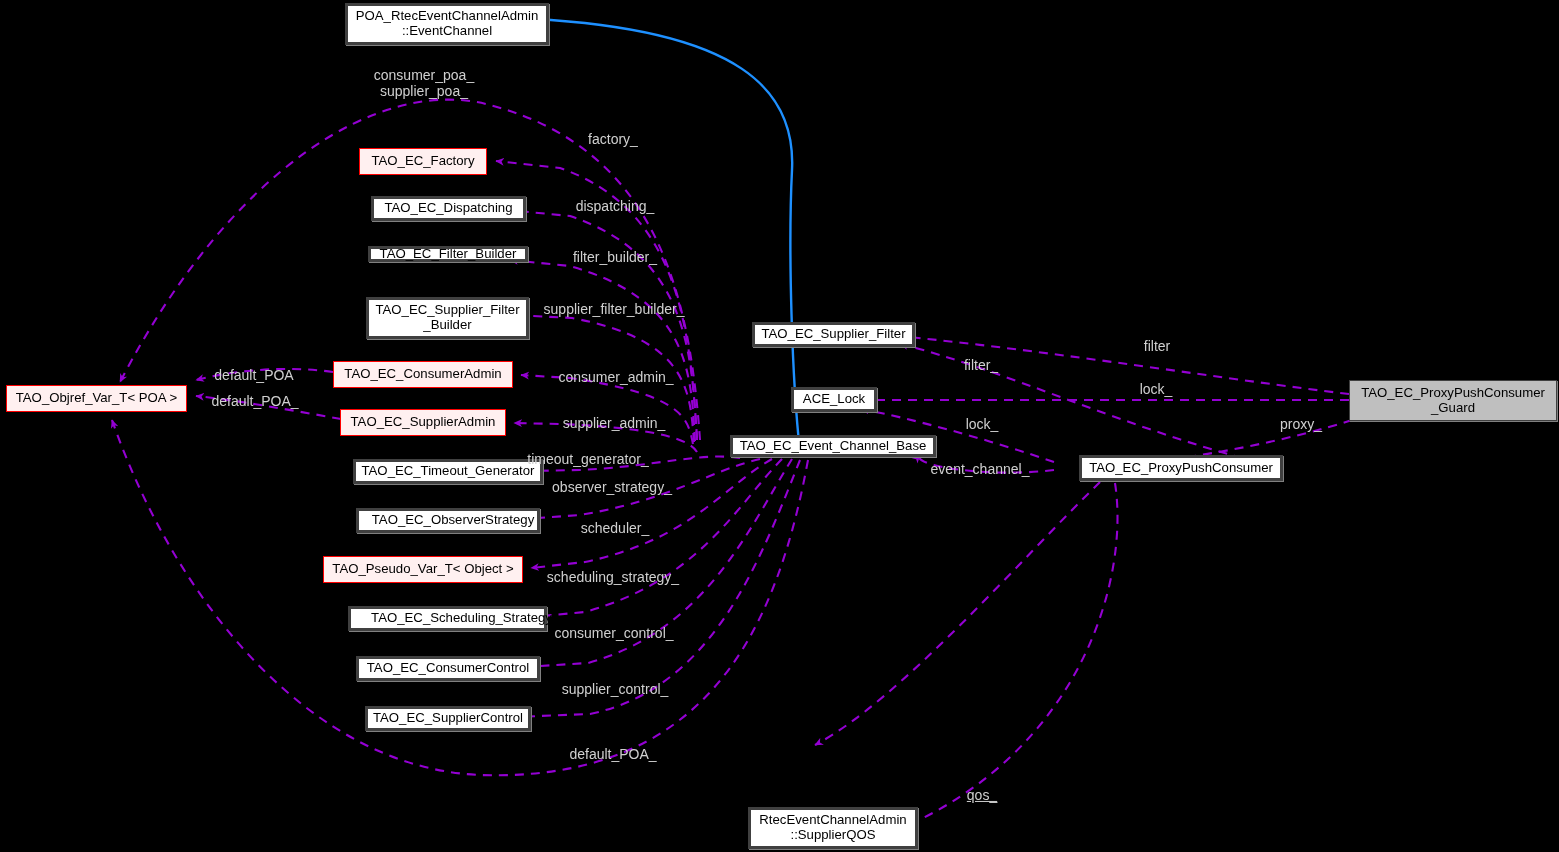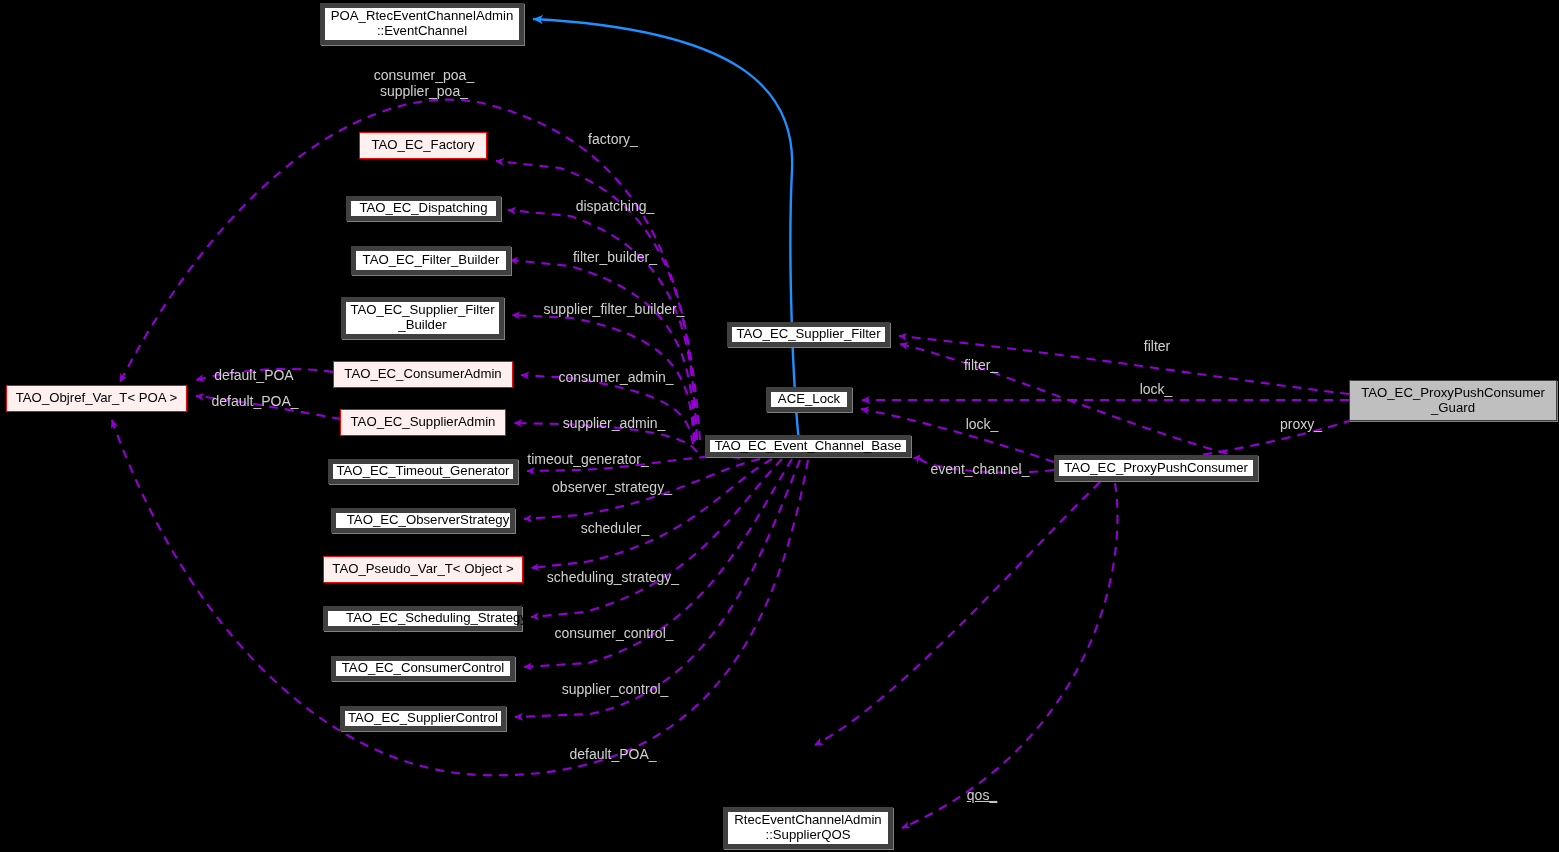--- a/index.html
+++ b/index.html
@@ -5,22 +5,22 @@
 <style>
   html,body{margin:0;padding:0;background:#000;}
   body{width:1559px;height:852px;overflow:hidden;
        font-family:"Liberation Sans","DejaVu Sans",sans-serif;}
   #canvas{position:relative;width:1559px;height:852px;background:#000;}
   svg#edges{position:absolute;left:0;top:0;width:1559px;height:852px;}
   .node{position:absolute;box-sizing:border-box;display:flex;
         align-items:center;justify-content:center;text-align:center;
         font-size:13.2px;color:#000;line-height:1.12;
         white-space:pre-line;}
-  .node.plain{background:#ffffff;border:5px solid #404040;
-        box-shadow:1px 1px 0 0 #808080;}
+  .node.plain{background:#ffffff;border:3px solid #404040;
+        box-shadow:1px 1px 0 0 #808080;margin-left:25px;}
   .node.red{background:#fff0f0;border:1.6px solid #ff0000;}
   .node.focus{background:#bfbfbf;border:1px solid #404040;
         box-shadow:1px 1px 0 0 #808080;}
   .elabel{position:absolute;font-size:14px;color:#d0d0d0;
         white-space:pre-line;text-align:center;line-height:1.15;
         transform:translate(-50%,-50%);pointer-events:none;}
 </style>
 </head>
 <body>
 
@@ -62,23 +62,23 @@
       <path d="M 1100,482 C 1020,560 900,700 815,745"></path>
       <path d="M 1115,483 C 1130,580 1080,750 902,828"></path>
     </g>
 
     <path d="M 800,452 C 792,380 788,250 792,170 C 796,90 740,30 533,19" fill="none" stroke="#1e90ff" stroke-width="2.4" marker-end="url(#ahb)"></path>
   </svg>
 
   <div id="nodes">
       <div class="node plain" style="left: 320px; top: 3px; width: 204px; height: 42px;">POA_RtecEventChannelAdmin
 ::EventChannel</div>
-      <div class="node red" style="left: 359px; top: 132px; width: 128px; height: 27px;">TAO_EC_Factory</div>
+      <div class="node red" style="left: 359px; top: 148px; width: 128px; height: 27px;">TAO_EC_Factory</div>
       <div class="node plain" style="left: 346px; top: 196px; width: 155px; height: 25px;">TAO_EC_Dispatching</div>
-      <div class="node plain" style="left: 351px; top: 246px; width: 160px; height: 29px;">TAO_EC_Filter_Builder</div>
+      <div class="node plain" style="left: 343px; top: 246px; width: 160px; height: 16px;">TAO_EC_Filter_Builder</div>
       <div class="node plain" style="left: 341px; top: 297px; width: 163px; height: 42px;">TAO_EC_Supplier_Filter
 _Builder</div>
       <div class="node red" style="left: 333px; top: 361px; width: 180px; height: 27px;">TAO_EC_ConsumerAdmin</div>
       <div class="node red" style="left: 340px; top: 409px; width: 166px; height: 27px;">TAO_EC_SupplierAdmin</div>
       <div class="node plain" style="left: 328px; top: 459px; width: 190px; height: 25px;">TAO_EC_Timeout_Generator</div>
       <div class="node plain" style="left: 331px; top: 508px; width: 184px; height: 25px; padding-left: 10px;">TAO_EC_ObserverStrategy</div>
       <div class="node red" style="left: 323px; top: 556px; width: 200px; height: 27px;">TAO_Pseudo_Var_T&lt; Object &gt;</div>
       <div class="node plain" style="left: 323px; top: 606px; width: 199px; height: 25px; padding-left: 28px;">TAO_EC_Scheduling_Strategy</div>
       <div class="node plain" style="left: 331px; top: 656px; width: 184px; height: 25px;">TAO_EC_ConsumerControl</div>
       <div class="node plain" style="left: 340px; top: 706px; width: 166px; height: 25px;">TAO_EC_SupplierControl</div>

